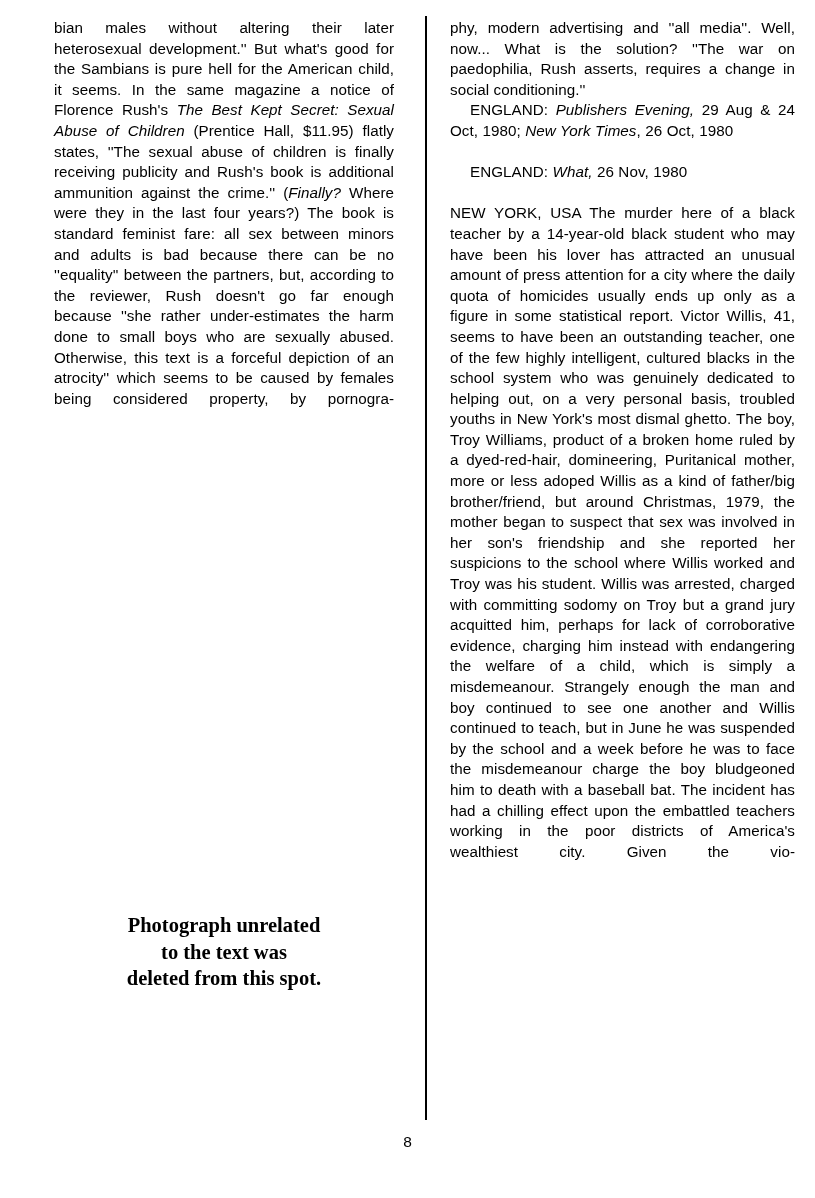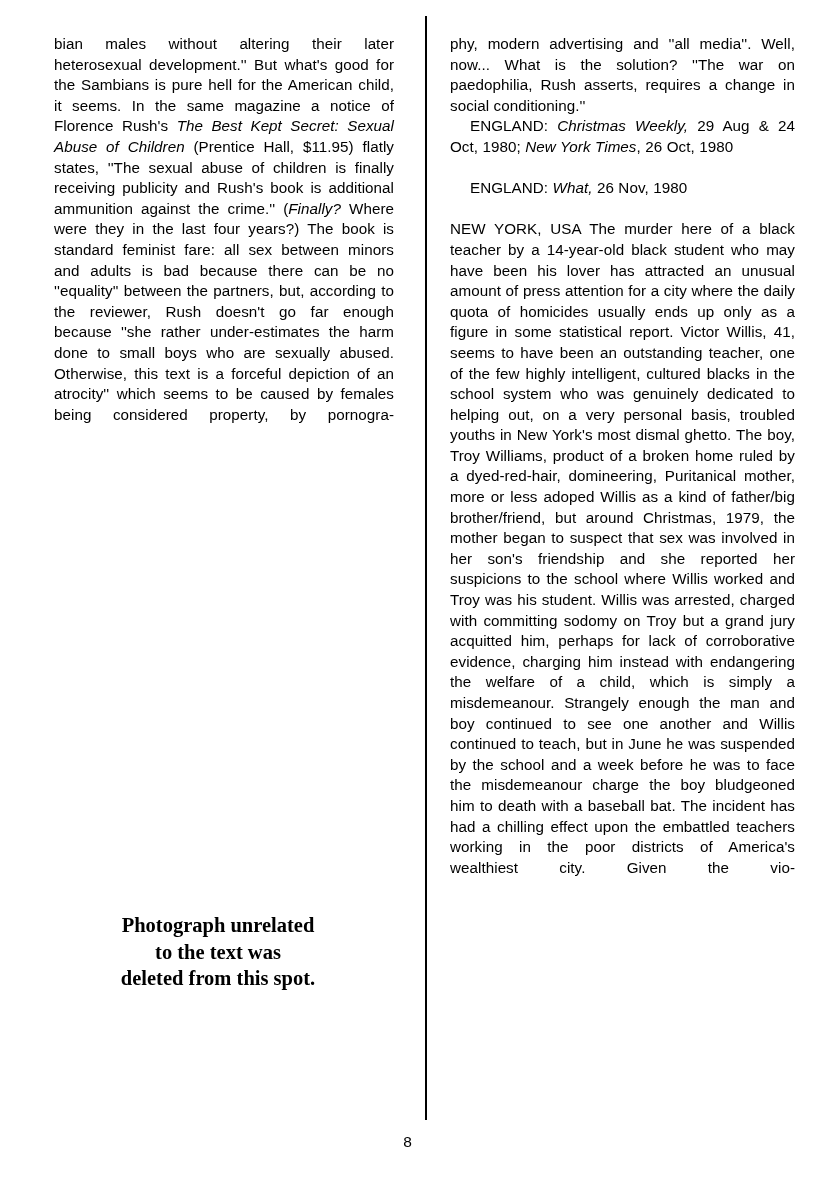--- a/index.html
+++ b/index.html
@@ -12,21 +12,21 @@
     width: 815px;
     height: 1198px;
     background: #ffffff;
     overflow: hidden;
     font-family: "Liberation Sans", sans-serif;
     color: #000000;
   }
   .columns {
     position: absolute;
     left: 0;
-    top: 16px;
+    top: 0;
     width: 704px;
     height: 1130px;
   }
   .col {
     position: absolute;
     top: 18px;
     font-size: 15.2px;
     line-height: 20.6px;
     text-align: justify;
     text-justify: inter-word;
@@ -66,21 +66,21 @@
     text-align-last: left;
   }
   .gap {
     height: 20.6px;
   }
   i, em {
     font-style: italic;
   }
   .photo-note {
     position: absolute;
-    left: 48px;
+    left: 54px;
     top: 912px;
     width: 340px;
     text-align: center;
     font-family: "Liberation Serif", serif;
     font-weight: bold;
     font-size: 20.5px;
     line-height: 26.5px;
     color: #000000;
   }
   .page-number {
@@ -103,21 +103,21 @@
   <div class="divider"></div>
 
   <div class="columns">
 
     <div class="col col-left">
       <p class="para lastjust"><span>bian males without altering their later heterosexual development.'' But what's good for the Sambians is pure hell for the American child, it seems. In the same magazine a notice of Florence Rush's </span><i>The Best Kept Secret: Sexual Abuse of Children</i><span> (Prentice Hall, $11.95) flatly states, ''The sexual abuse of children is finally receiving publicity and Rush's book is additional ammunition against the crime.'' (</span><i>Finally?</i><span> Where were they in the last four years?) The book is standard feminist fare: all sex between minors and adults is bad because there can be no ''equality'' between the partners, but, according to the reviewer, Rush doesn't go far enough because ''she rather under-estimates the harm done to small boys who are sexually abused. Otherwise, this text is a forceful depiction of an atrocity'' which seems to be caused by females being considered property, by pornogra-</span></p>
     </div>
 
     <div class="col col-right">
       <p class="para"><span>phy, modern advertising and ''all media''. Well, now... What is the solution? ''The war on paedophilia, Rush asserts, requires a change in social conditioning.''</span></p>
-      <p class="source"><span>ENGLAND: </span><i>Christmas Weekly,</i><span> 29 Aug &amp; 24 Oct, 1980; </span><i>New York Times</i><span>, 26 Oct, 1980</span></p>
+      <p class="source"><span>ENGLAND: </span><i>Publishers Evening,</i><span> 29 Aug &amp; 24 Oct, 1980; </span><i>New York Times</i><span>, 26 Oct, 1980</span></p>
       <div class="gap"></div>
       <p class="source"><span>ENGLAND: </span><i>What,</i><span> 26 Nov, 1980</span></p>
       <div class="gap"></div>
       <p class="para lastjust"><span>NEW YORK, USA The murder here of a black teacher by a 14-year-old black student who may have been his lover has attracted an unusual amount of press attention for a city where the daily quota of homicides usually ends up only as a figure in some statistical report. Victor Willis, 41, seems to have been an outstanding teacher, one of the few highly intelligent, cultured blacks in the school system who was genuinely dedicated to helping out, on a very personal basis, troubled youths in New York's most dismal ghetto. The boy, Troy Williams, product of a broken home ruled by a dyed-red-hair, domineering, Puritanical mother, more or less adoped Willis as a kind of father/big brother/friend, but around Christmas, 1979, the mother began to suspect that sex was involved in her son's friendship and she reported her suspicions to the school where Willis worked and Troy was his student. Willis was arrested, charged with committing sodomy on Troy but a grand jury acquitted him, perhaps for lack of corroborative evidence, charging him instead with endangering the welfare of a child, which is simply a misdemeanour. Strangely enough the man and boy continued to see one another and Willis continued to teach, but in June he was suspended by the school and a week before he was to face the misdemeanour charge the boy bludgeoned him to death with a baseball bat. The incident has had a chilling effect upon the embattled teachers working in the poor districts of America's wealthiest city. Given the vio-</span></p>
     </div>
 
   </div>
 
   <div class="photo-note">
     <div>Photograph unrelated</div>

